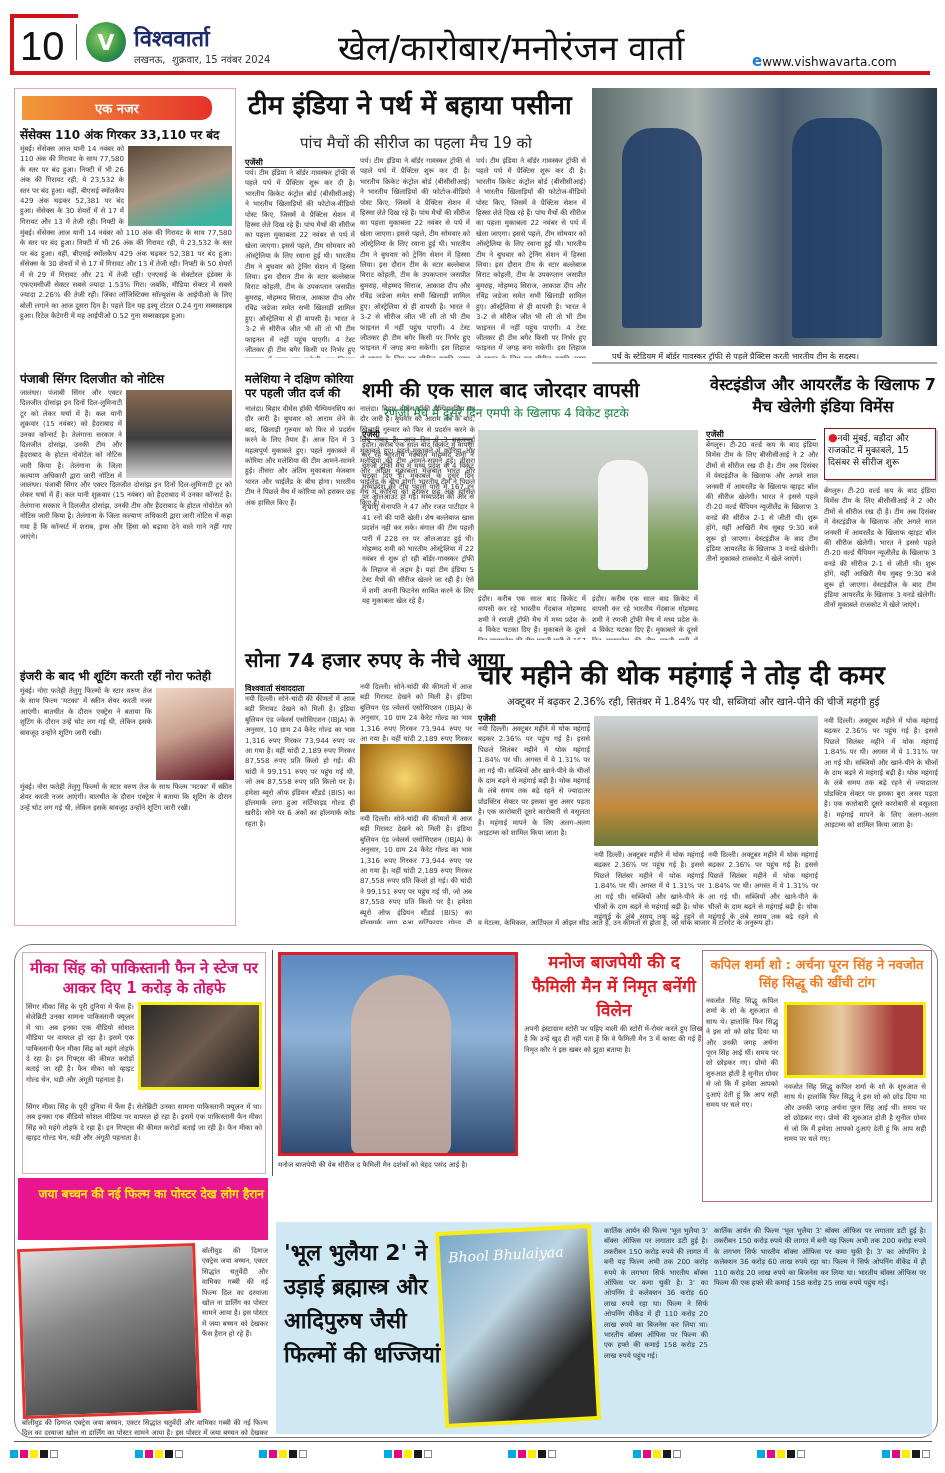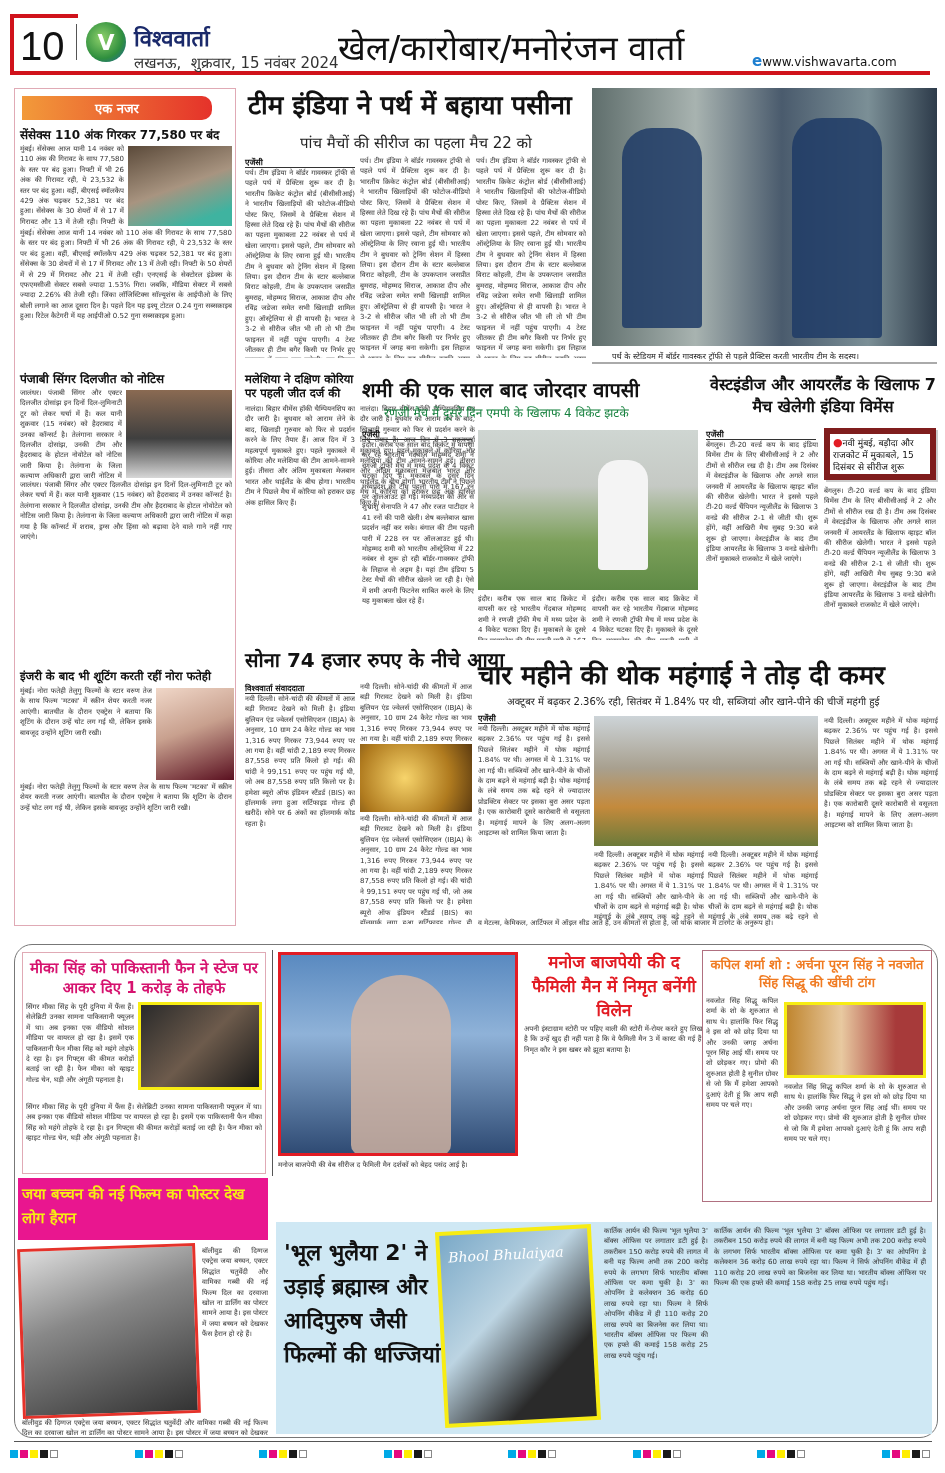--- a/index.html
+++ b/index.html
@@ -5,21 +5,21 @@
 *{box-sizing:border-box;margin:0;padding:0}
 body{width:945px;height:1473px;background:#fff;font-family:"DejaVu Sans",sans-serif;color:#111;position:relative;overflow:hidden}
 .abs{position:absolute}
 .hdr-red-top{left:10px;top:14px;width:68px;height:4px;background:#d0121b}
 .hdr-red-left{left:10px;top:14px;width:4px;height:60px;background:#d0121b}
 .hdr-red-bottom{left:10px;top:71px;width:920px;height:4px;background:#d0121b}
 .page-num{left:20px;top:24px;font-size:40px;font-family:Liberation Sans, sans-serif;color:#111}
 .hdr-sep{left:76px;top:24px;width:1px;height:36px;background:#555}
 .logo{left:86px;top:22px;width:40px;height:40px;border-radius:50%;background:radial-gradient(circle at 40% 40%,#8fd16b,#2f8f3e 60%,#1e5fa6);display:flex;align-items:center;justify-content:center;color:#fff;font-weight:bold;font-size:22px}
 .brand{left:134px;top:22px;font-size:22px;font-weight:bold;color:#1b2a6b}
-.dateline{left:134px;top:52px;font-size:15px;color:#333}
+.dateline{left:134px;top:52px;font-size:10px;color:#333}
 .section-title{left:338px;top:24px;font-size:34px;color:#111}
 .web{left:752px;top:52px;font-size:12px;color:#111}
 .web .e{color:#1e7fd0;font-weight:bold;font-size:15px}
 .col-text{font-size:7px;line-height:10.4px;color:#333;text-align:justify;overflow:hidden}
 .box{border:1px solid #e0aab5}
 .h-black{font-weight:bold;color:#111}
 .photo{background:#888;overflow:hidden}
 .cap{font-size:8px;color:#222}
 .ek-najar{left:22px;top:96px;width:190px;height:24px;background:linear-gradient(90deg,#f29a3a,#e5322a);border-radius:0 10px 10px 0;color:#fff;font-weight:bold;font-size:13px;display:flex;align-items:center;justify-content:center}
 .cmyk{display:flex;gap:2px;align-items:center}
@@ -39,37 +39,37 @@
 <div class="abs hdr-sep"></div>
 <div class="abs logo">V</div>
 <div class="abs brand">विश्ववार्ता</div>
 <div class="abs dateline"><span>लखनऊ,</span>&nbsp;&nbsp;<span>शुक्रवार, 15 नवंबर 2024</span></div>
 <div class="abs section-title">खेल/कारोबार/मनोरंजन वार्ता</div>
 <div class="abs web"><span class="e">e</span><span>www.vishwavarta.com</span></div>
 
 <div class="abs box" style="left:14px;top:88px;width:222px;height:838px;"></div>
 <div class="abs ek-najar">एक नजर</div>
 
-<div class="abs h-black" style="left:20px;top:126px;width:212px;font-size:12px;">सेंसेक्स 110 अंक गिरकर 77,580 पर बंद</div>
+<div class="abs h-black" style="left:20px;top:126px;width:212px;font-size:12px;">सेंसेक्स 110 अंक गिरकर 33,110 पर बंद</div>
 <div class="abs photo" style="left:128px;top:146px;width:104px;height:80px;background:linear-gradient(160deg,#5b4a3a,#a89480 50%,#3fb3a0 85%)"></div>
 <div class="abs col-text" style="left:20px;top:144px;width:104px;height:84px;">मुंबई। सेंसेक्स आज यानी 14 नवंबर को 110 अंक की गिरावट के साथ 77,580 के स्तर पर बंद हुआ। निफ्टी में भी 26 अंक की गिरावट रही, ये 23,532 के स्तर पर बंद हुआ। वहीं, बीएसई स्मॉलकैप 429 अंक चढ़कर 52,381 पर बंद हुआ। सेंसेक्स के 30 शेयरों में से 17 में गिरावट और 13 में तेजी रही। निफ्टी के 50 शेयरों में से 29 में गिरावट और 21 में तेजी रही। एनएसई के सेक्टोरल इंडेक्स के एफएमसीजी सेक्टर सबसे ज्यादा 1.53% गिरा। जबकि, मीडिया सेक्टर में सबसे ज्यादा 2.26% की तेजी रही। जिंका लॉजिस्टिक्स सॉल्यूशंस के आईपीओ के लिए बोली लगाने का आज दूसरा दिन है। पहले दिन यह इश्यू टोटल 0.24 गुना सब्सक्राइब हुआ। रिटेल कैटेगरी में यह आईपीओ 0.52 गुना सब्सक्राइब हुआ।</div>
 <div class="abs col-text" style="left:20px;top:228px;width:212px;height:134px;">मुंबई। सेंसेक्स आज यानी 14 नवंबर को 110 अंक की गिरावट के साथ 77,580 के स्तर पर बंद हुआ। निफ्टी में भी 26 अंक की गिरावट रही, ये 23,532 के स्तर पर बंद हुआ। वहीं, बीएसई स्मॉलकैप 429 अंक चढ़कर 52,381 पर बंद हुआ। सेंसेक्स के 30 शेयरों में से 17 में गिरावट और 13 में तेजी रही। निफ्टी के 50 शेयरों में से 29 में गिरावट और 21 में तेजी रही। एनएसई के सेक्टोरल इंडेक्स के एफएमसीजी सेक्टर सबसे ज्यादा 1.53% गिरा। जबकि, मीडिया सेक्टर में सबसे ज्यादा 2.26% की तेजी रही। जिंका लॉजिस्टिक्स सॉल्यूशंस के आईपीओ के लिए बोली लगाने का आज दूसरा दिन है। पहले दिन यह इश्यू टोटल 0.24 गुना सब्सक्राइब हुआ। रिटेल कैटेगरी में यह आईपीओ 0.52 गुना सब्सक्राइब हुआ।</div>
 
 <div class="abs h-black" style="left:20px;top:370px;width:212px;font-size:12px;">पंजाबी सिंगर दिलजीत को नोटिस</div>
 <div class="abs photo" style="left:126px;top:390px;width:106px;height:88px;background:linear-gradient(180deg,#8a6a52,#3f3f3f 55%,#d7d7d7)"></div>
 <div class="abs col-text" style="left:20px;top:388px;width:102px;height:92px;">जालंधर। पंजाबी सिंगर और एक्टर दिलजीत दोसांझ इन दिनों दिल-लुमिनाटी टूर को लेकर चर्चा में हैं। कल यानी शुक्रवार (15 नवंबर) को हैदराबाद में उनका कॉन्सर्ट है। तेलंगाना सरकार ने दिलजीत दोसांझ, उनकी टीम और हैदराबाद के होटल नोवोटेल को नोटिस जारी किया है। तेलंगाना के जिला कल्याण अधिकारी द्वारा जारी नोटिस में कहा गया है कि कॉन्सर्ट में शराब, ड्रग्स और हिंसा को बढ़ावा देने वाले गाने नहीं गाए जाएंगे।</div>
 <div class="abs col-text" style="left:20px;top:480px;width:212px;height:182px;">जालंधर। पंजाबी सिंगर और एक्टर दिलजीत दोसांझ इन दिनों दिल-लुमिनाटी टूर को लेकर चर्चा में हैं। कल यानी शुक्रवार (15 नवंबर) को हैदराबाद में उनका कॉन्सर्ट है। तेलंगाना सरकार ने दिलजीत दोसांझ, उनकी टीम और हैदराबाद के होटल नोवोटेल को नोटिस जारी किया है। तेलंगाना के जिला कल्याण अधिकारी द्वारा जारी नोटिस में कहा गया है कि कॉन्सर्ट में शराब, ड्रग्स और हिंसा को बढ़ावा देने वाले गाने नहीं गाए जाएंगे।</div>
 
 <div class="abs h-black" style="left:20px;top:668px;width:212px;font-size:11.5px;">इंजरी के बाद भी शूटिंग करती रहीं नोरा फतेही</div>
 <div class="abs photo" style="left:156px;top:688px;width:78px;height:92px;background:linear-gradient(160deg,#f0d7c8,#c8a08e 45%,#5a1020)"></div>
 <div class="abs col-text" style="left:20px;top:686px;width:132px;height:96px;">मुंबई। नोरा फतेही तेलुगु फिल्मों के स्टार वरुण तेज के साथ फिल्म 'मटका' में स्क्रीन शेयर करती नजर आएंगी। बातचीत के दौरान एक्ट्रेस ने बताया कि शूटिंग के दौरान उन्हें चोट लग गई थी, लेकिन इसके बावजूद उन्होंने शूटिंग जारी रखी।</div>
 <div class="abs col-text" style="left:20px;top:782px;width:212px;height:140px;">मुंबई। नोरा फतेही तेलुगु फिल्मों के स्टार वरुण तेज के साथ फिल्म 'मटका' में स्क्रीन शेयर करती नजर आएंगी। बातचीत के दौरान एक्ट्रेस ने बताया कि शूटिंग के दौरान उन्हें चोट लग गई थी, लेकिन इसके बावजूद उन्होंने शूटिंग जारी रखी।</div>
 
 <div class="abs h-black" style="left:248px;top:86px;width:345px;font-size:26px;white-space:nowrap;">टीम इंडिया ने पर्थ में बहाया पसीना</div>
-<div class="abs" style="left:300px;top:132px;font-size:15px;color:#222;white-space:nowrap;">पांच मैचों की सीरीज का पहला मैच 22 को</div>
+<div class="abs" style="left:300px;top:132px;font-size:15px;color:#222;white-space:nowrap;">पांच मैचों की सीरीज का पहला मैच 19 को</div>
 <div class="abs" style="left:245px;top:156px;font-size:8px;font-weight:bold;border-bottom:1px solid #333;width:110px">एजेंसी</div>
 <div class="abs col-text" style="left:245px;top:168px;width:110px;height:190px;">पर्थ। टीम इंडिया ने बॉर्डर गावस्कर ट्रॉफी से पहले पर्थ में प्रैक्टिस शुरू कर दी है। भारतीय क्रिकेट कंट्रोल बोर्ड (बीसीसीआई) ने भारतीय खिलाड़ियों की फोटोज-वीडियो पोस्ट किए, जिसमें वे प्रैक्टिस सेशन में हिस्सा लेते दिख रहे हैं। पांच मैचों की सीरीज का पहला मुकाबला 22 नवंबर से पर्थ में खेला जाएगा। इससे पहले, टीम सोमवार को ऑस्ट्रेलिया के लिए रवाना हुई थी। भारतीय टीम ने बुधवार को ट्रेनिंग सेशन में हिस्सा लिया। इस दौरान टीम के स्टार बल्लेबाज विराट कोहली, टीम के उपकप्तान जसप्रीत बुमराह, मोहम्मद सिराज, आकाश दीप और रविंद्र जडेजा समेत सभी खिलाड़ी शामिल हुए। ऑस्ट्रेलिया से ही वापसी है। भारत ने 3-2 से सीरीज जीत भी ली तो भी टीम फाइनल में नहीं पहुंच पाएगी। 4 टेस्ट जीतकर ही टीम बगैर किसी पर निर्भर हुए फाइनल में जगह बना सकेगी। इस लिहाज से भारत के लिए यह सीरीज काफी अहम है। ऑस्ट्रेलियाई टीम भारत को पिछली 4 सीरीज से हरा नहीं पाई है। टीम की पिछली जीत 2014-15 के सीजन में मिली थी।</div>
 <div class="abs col-text" style="left:360px;top:156px;width:110px;height:202px;">पर्थ। टीम इंडिया ने बॉर्डर गावस्कर ट्रॉफी से पहले पर्थ में प्रैक्टिस शुरू कर दी है। भारतीय क्रिकेट कंट्रोल बोर्ड (बीसीसीआई) ने भारतीय खिलाड़ियों की फोटोज-वीडियो पोस्ट किए, जिसमें वे प्रैक्टिस सेशन में हिस्सा लेते दिख रहे हैं। पांच मैचों की सीरीज का पहला मुकाबला 22 नवंबर से पर्थ में खेला जाएगा। इससे पहले, टीम सोमवार को ऑस्ट्रेलिया के लिए रवाना हुई थी। भारतीय टीम ने बुधवार को ट्रेनिंग सेशन में हिस्सा लिया। इस दौरान टीम के स्टार बल्लेबाज विराट कोहली, टीम के उपकप्तान जसप्रीत बुमराह, मोहम्मद सिराज, आकाश दीप और रविंद्र जडेजा समेत सभी खिलाड़ी शामिल हुए। ऑस्ट्रेलिया से ही वापसी है। भारत ने 3-2 से सीरीज जीत भी ली तो भी टीम फाइनल में नहीं पहुंच पाएगी। 4 टेस्ट जीतकर ही टीम बगैर किसी पर निर्भर हुए फाइनल में जगह बना सकेगी। इस लिहाज से भारत के लिए यह सीरीज काफी अहम है। ऑस्ट्रेलियाई टीम भारत को पिछली 4 सीरीज से हरा नहीं पाई है। टीम की पिछली जीत 2014-15 के सीजन में मिली थी।</div>
 <div class="abs col-text" style="left:476px;top:156px;width:110px;height:202px;">पर्थ। टीम इंडिया ने बॉर्डर गावस्कर ट्रॉफी से पहले पर्थ में प्रैक्टिस शुरू कर दी है। भारतीय क्रिकेट कंट्रोल बोर्ड (बीसीसीआई) ने भारतीय खिलाड़ियों की फोटोज-वीडियो पोस्ट किए, जिसमें वे प्रैक्टिस सेशन में हिस्सा लेते दिख रहे हैं। पांच मैचों की सीरीज का पहला मुकाबला 22 नवंबर से पर्थ में खेला जाएगा। इससे पहले, टीम सोमवार को ऑस्ट्रेलिया के लिए रवाना हुई थी। भारतीय टीम ने बुधवार को ट्रेनिंग सेशन में हिस्सा लिया। इस दौरान टीम के स्टार बल्लेबाज विराट कोहली, टीम के उपकप्तान जसप्रीत बुमराह, मोहम्मद सिराज, आकाश दीप और रविंद्र जडेजा समेत सभी खिलाड़ी शामिल हुए। ऑस्ट्रेलिया से ही वापसी है। भारत ने 3-2 से सीरीज जीत भी ली तो भी टीम फाइनल में नहीं पहुंच पाएगी। 4 टेस्ट जीतकर ही टीम बगैर किसी पर निर्भर हुए फाइनल में जगह बना सकेगी। इस लिहाज से भारत के लिए यह सीरीज काफी अहम है। ऑस्ट्रेलियाई टीम भारत को पिछली 4 सीरीज से हरा नहीं पाई है। टीम की पिछली जीत 2014-15 के सीजन में मिली थी।</div>
 <div class="abs photo" style="left:592px;top:88px;width:345px;height:258px;background:linear-gradient(90deg,#5f6e6c 0%,#a8b3b0 30%,#4a5b6d 55%,#7b8f96 80%,#2d3b4a 100%)">
   <div style="position:absolute;left:30px;top:40px;width:80px;height:200px;background:#1e3b66;border-radius:30px 30px 4px 4px;opacity:.85"></div>
   <div style="position:absolute;left:200px;top:30px;width:90px;height:220px;background:#1e3b66;border-radius:30px 30px 4px 4px;opacity:.85"></div>
 </div>
 <div class="abs cap" style="left:612px;top:350px;width:345px;">पर्थ के स्टेडियम में बॉर्डर गावस्कर ट्रॉफी से पहले प्रैक्टिस करती भारतीय टीम के सदस्य।</div>
 <div class="abs rule" style="left:592px;top:362px;width:345px;height:2px;background:#aaa"></div>
@@ -84,21 +84,21 @@
 <div class="abs col-text" style="left:362px;top:440px;width:112px;height:200px;">इंदौर। करीब एक साल बाद क्रिकेट में वापसी कर रहे भारतीय गेंदबाज मोहम्मद शमी ने रणजी ट्रॉफी मैच में मध्य प्रदेश के 4 विकेट चटका दिए हैं। मुकाबले के दूसरे दिन मध्यप्रदेश की टीम पहली पारी में 167 रन पर ऑलआउट हो गई। मध्यप्रदेश की ओर से शुभ्रांशु सेनापति ने 47 और रजत पाटीदार ने 41 रनों की पारी खेली। शेष बल्लेबाज खास प्रदर्शन नहीं कर सके। बंगाल की टीम पहली पारी में 228 रन पर ऑलआउट हुई थी। मोहम्मद शमी को भारतीय ऑस्ट्रेलिया में 22 नवंबर से शुरू हो रही बॉर्डर-गावस्कर ट्रॉफी के लिहाज से अहम है। यहां टीम इंडिया 5 टेस्ट मैचों की सीरीज खेलने जा रही है। ऐसे में शमी अपनी फिटनेस साबित करने के लिए यह मुकाबला खेल रहे हैं।</div>
 <div class="abs photo" style="left:478px;top:430px;width:220px;height:160px;background:linear-gradient(180deg,#cfd6d2 0%,#c5c9c4 35%,#7ca05a 70%,#5e8a45 100%)">
   <div style="position:absolute;left:120px;top:30px;width:50px;height:110px;background:#f4f4f4;border-radius:20px 20px 4px 4px"></div>
 </div>
 <div class="abs col-text" style="left:478px;top:594px;width:108px;height:46px;">इंदौर। करीब एक साल बाद क्रिकेट में वापसी कर रहे भारतीय गेंदबाज मोहम्मद शमी ने रणजी ट्रॉफी मैच में मध्य प्रदेश के 4 विकेट चटका दिए हैं। मुकाबले के दूसरे दिन मध्यप्रदेश की टीम पहली पारी में 167 रन पर ऑलआउट हो गई। मध्यप्रदेश की ओर से शुभ्रांशु सेनापति ने 47 और रजत पाटीदार ने 41 रनों की पारी खेली। शेष बल्लेबाज खास प्रदर्शन नहीं कर सके। बंगाल की टीम पहली पारी में 228 रन पर ऑलआउट हुई थी। मोहम्मद शमी को भारतीय ऑस्ट्रेलिया में 22 नवंबर से शुरू हो रही बॉर्डर-गावस्कर ट्रॉफी के लिहाज से अहम है। यहां टीम इंडिया 5 टेस्ट मैचों की सीरीज खेलने जा रही है। ऐसे में शमी अपनी फिटनेस साबित करने के लिए यह मुकाबला खेल रहे हैं।</div>
 <div class="abs col-text" style="left:592px;top:594px;width:106px;height:46px;">इंदौर। करीब एक साल बाद क्रिकेट में वापसी कर रहे भारतीय गेंदबाज मोहम्मद शमी ने रणजी ट्रॉफी मैच में मध्य प्रदेश के 4 विकेट चटका दिए हैं। मुकाबले के दूसरे दिन मध्यप्रदेश की टीम पहली पारी में 167 रन पर ऑलआउट हो गई। मध्यप्रदेश की ओर से शुभ्रांशु सेनापति ने 47 और रजत पाटीदार ने 41 रनों की पारी खेली। शेष बल्लेबाज खास प्रदर्शन नहीं कर सके। बंगाल की टीम पहली पारी में 228 रन पर ऑलआउट हुई थी। मोहम्मद शमी को भारतीय ऑस्ट्रेलिया में 22 नवंबर से शुरू हो रही बॉर्डर-गावस्कर ट्रॉफी के लिहाज से अहम है। यहां टीम इंडिया 5 टेस्ट मैचों की सीरीज खेलने जा रही है। ऐसे में शमी अपनी फिटनेस साबित करने के लिए यह मुकाबला खेल रहे हैं।</div>
 
 <div class="abs h-black" style="left:706px;top:374px;width:234px;font-size:16px;line-height:22px;text-align:center;">वेस्टइंडीज और आयरलैंड के खिलाफ 7 मैच खेलेगी इंडिया विमेंस</div>
 <div class="abs" style="left:706px;top:428px;font-size:8px;font-weight:bold;border-bottom:1px solid #333;width:110px">एजेंसी</div>
 <div class="abs col-text" style="left:706px;top:440px;width:112px;height:210px;">बेंगलुरु। टी-20 वर्ल्ड कप के बाद इंडिया विमेंस टीम के लिए बीसीसीआई ने 2 और टीमों से सीरीज रख दी है। टीम अब दिसंबर में वेस्टइंडीज के खिलाफ और अगले साल जनवरी में आयरलैंड के खिलाफ व्हाइट बॉल की सीरीज खेलेगी। भारत ने इससे पहले टी-20 वर्ल्ड चैंपियन न्यूजीलैंड के खिलाफ 3 वनडे की सीरीज 2-1 से जीती थी। शुरू होंगे, वहीं आखिरी मैच सुबह 9:30 बजे शुरू हो जाएगा। वेस्टइंडीज के बाद टीम इंडिया आयरलैंड के खिलाफ 3 वनडे खेलेगी। तीनों मुकाबले राजकोट में खेले जाएंगे।</div>
-<div class="abs" style="left:824px;top:428px;width:112px;height:52px;border:6px solid #7f1d1d;box-shadow:2px 2px 0 #ccc;padding:3px;font-size:9px;line-height:12px;">
+<div class="abs" style="left:824px;top:428px;width:112px;height:52px;border:1px solid #7f1d1d;box-shadow:2px 2px 0 #ccc;padding:3px;font-size:9px;line-height:12px;">
   <span style="color:#e21c24;font-size:11px">●</span><span>नवी मुंबई, बड़ौदा और राजकोट में मुकाबले, 15 दिसंबर से सीरीज शुरू</span>
 </div>
 <div class="abs col-text" style="left:824px;top:486px;width:112px;height:164px;">बेंगलुरु। टी-20 वर्ल्ड कप के बाद इंडिया विमेंस टीम के लिए बीसीसीआई ने 2 और टीमों से सीरीज रख दी है। टीम अब दिसंबर में वेस्टइंडीज के खिलाफ और अगले साल जनवरी में आयरलैंड के खिलाफ व्हाइट बॉल की सीरीज खेलेगी। भारत ने इससे पहले टी-20 वर्ल्ड चैंपियन न्यूजीलैंड के खिलाफ 3 वनडे की सीरीज 2-1 से जीती थी। शुरू होंगे, वहीं आखिरी मैच सुबह 9:30 बजे शुरू हो जाएगा। वेस्टइंडीज के बाद टीम इंडिया आयरलैंड के खिलाफ 3 वनडे खेलेगी। तीनों मुकाबले राजकोट में खेले जाएंगे।</div>
 
 <div class="abs h-black" style="left:245px;top:646px;width:235px;font-size:20px;white-space:nowrap;">सोना 74 हजार रुपए के नीचे आया</div>
 <div class="abs" style="left:245px;top:682px;font-size:8px;font-weight:bold;border-bottom:1px solid #333;width:110px">विश्ववार्ता संवाददाता</div>
 <div class="abs col-text" style="left:245px;top:694px;width:110px;height:230px;">नयी दिल्ली। सोने-चांदी की कीमतों में आज बड़ी गिरावट देखने को मिली है। इंडिया बुलियन एंड ज्वेलर्स एसोसिएशन (IBJA) के अनुसार, 10 ग्राम 24 कैरेट गोल्ड का भाव 1,316 रुपए गिरकर 73,944 रुपए पर आ गया है। वहीं चांदी 2,189 रुपए गिरकर 87,558 रुपए प्रति किलो हो गई। की चांदी ने 99,151 रुपए पर पहुंच गई थी, जो अब 87,558 रुपए प्रति किलो पर है। हमेशा ब्यूरो ऑफ इंडियन स्टैंडर्ड (BIS) का हॉलमार्क लगा हुआ सर्टिफाइड गोल्ड ही खरीदें। सोने पर 6 अंकों का हॉलमार्क कोड रहता है।</div>
 <div class="abs col-text" style="left:360px;top:682px;width:112px;height:60px;">नयी दिल्ली। सोने-चांदी की कीमतों में आज बड़ी गिरावट देखने को मिली है। इंडिया बुलियन एंड ज्वेलर्स एसोसिएशन (IBJA) के अनुसार, 10 ग्राम 24 कैरेट गोल्ड का भाव 1,316 रुपए गिरकर 73,944 रुपए पर आ गया है। वहीं चांदी 2,189 रुपए गिरकर 87,558 रुपए प्रति किलो हो गई। की चांदी ने 99,151 रुपए पर पहुंच गई थी, जो अब 87,558 रुपए प्रति किलो पर है। हमेशा ब्यूरो ऑफ इंडियन स्टैंडर्ड (BIS) का हॉलमार्क लगा हुआ सर्टिफाइड गोल्ड ही खरीदें। सोने पर 6 अंकों का हॉलमार्क कोड रहता है।</div>
 <div class="abs photo" style="left:360px;top:744px;width:112px;height:68px;background:radial-gradient(circle at 40% 50%,#f7d46b,#b07b1f 60%,#5b3a10)"></div>
 <div class="abs col-text" style="left:360px;top:814px;width:112px;height:110px;">नयी दिल्ली। सोने-चांदी की कीमतों में आज बड़ी गिरावट देखने को मिली है। इंडिया बुलियन एंड ज्वेलर्स एसोसिएशन (IBJA) के अनुसार, 10 ग्राम 24 कैरेट गोल्ड का भाव 1,316 रुपए गिरकर 73,944 रुपए पर आ गया है। वहीं चांदी 2,189 रुपए गिरकर 87,558 रुपए प्रति किलो हो गई। की चांदी ने 99,151 रुपए पर पहुंच गई थी, जो अब 87,558 रुपए प्रति किलो पर है। हमेशा ब्यूरो ऑफ इंडियन स्टैंडर्ड (BIS) का हॉलमार्क लगा हुआ सर्टिफाइड गोल्ड ही खरीदें। सोने पर 6 अंकों का हॉलमार्क कोड रहता है।</div>
@@ -133,21 +133,21 @@
 
 <div class="abs" style="left:702px;top:950px;width:230px;height:252px;border:1px solid #b07080;background:#fff"></div>
 <div class="abs hl-orange" style="left:706px;top:956px;width:222px;font-size:13px;font-weight:bold;line-height:18px;text-align:center;">कपिल शर्मा शो : अर्चना पूरन सिंह ने नवजोत सिंह सिद्धू की खींची टांग</div>
 <div class="abs col-text" style="left:706px;top:996px;width:72px;height:200px;">नवजोत सिंह सिद्धू कपिल शर्मा के शो के शुरुआत से साथ थे। हालांकि फिर सिद्धू ने इस शो को छोड़ दिया था और उनकी जगह अर्चना पूरन सिंह आई थीं। समय पर शो छोड़कर गए। प्रोमो की शुरुआत होती है सुनील ग्रोवर से जो कि मैं हमेशा आपको दुआएं देती हूं कि आप सही समय पर चले गए।</div>
 <div class="abs photo" style="left:784px;top:1002px;width:142px;height:76px;background:#f7ec13;padding:3px">
   <div style="width:100%;height:100%;background:linear-gradient(90deg,#c0862f,#e8c9a0 40%,#a73a3a 80%)"></div>
 </div>
 <div class="abs col-text" style="left:784px;top:1082px;width:142px;height:114px;">नवजोत सिंह सिद्धू कपिल शर्मा के शो के शुरुआत से साथ थे। हालांकि फिर सिद्धू ने इस शो को छोड़ दिया था और उनकी जगह अर्चना पूरन सिंह आई थीं। समय पर शो छोड़कर गए। प्रोमो की शुरुआत होती है सुनील ग्रोवर से जो कि मैं हमेशा आपको दुआएं देती हूं कि आप सही समय पर चले गए।</div>
 
 <div class="abs" style="left:18px;top:1178px;width:250px;height:62px;background:#e9168f"></div>
-<div class="abs" style="left:22px;top:1182px;width:242px;font-size:15px;font-weight:bold;line-height:24px;text-align:left;color:#f7ec13;">जया बच्चन की नई फिल्म का पोस्टर देख लोग हैरान</div>
+<div class="abs" style="left:22px;top:1182px;width:242px;font-size:12px;font-weight:bold;line-height:24px;text-align:right;color:#f7ec13;">जया बच्चन की नई फिल्म का पोस्टर देख लोग हैरान</div>
 <div class="abs photo" style="left:20px;top:1246px;width:178px;height:170px;border:3px solid #e5322a;background:linear-gradient(160deg,#ddd 0%,#888 40%,#333 100%);transform:rotate(-2deg)"></div>
 <div class="abs col-text" style="left:202px;top:1246px;width:66px;height:120px;">बॉलीवुड की दिग्गज एक्ट्रेस जया बच्चन, एक्टर सिद्धांत चतुर्वेदी और वामिका गब्बी की नई फिल्म दिल का दरवाजा खोल ना डार्लिंग का पोस्टर सामने आया है। इस पोस्टर में जया बच्चन को देखकर फैंस हैरान हो रहे हैं।</div>
 <div class="abs col-text" style="left:22px;top:1418px;width:246px;height:18px;">बॉलीवुड की दिग्गज एक्ट्रेस जया बच्चन, एक्टर सिद्धांत चतुर्वेदी और वामिका गब्बी की नई फिल्म दिल का दरवाजा खोल ना डार्लिंग का पोस्टर सामने आया है। इस पोस्टर में जया बच्चन को देखकर फैंस हैरान हो रहे हैं।</div>
 
 <div class="abs" style="left:276px;top:1222px;width:656px;height:212px;background:#cfe8f4"></div>
 <div class="abs h-black" style="left:284px;top:1236px;width:170px;font-size:22px;line-height:34px;">'भूल भुलैया 2' ने उड़ाई ब्रह्मास्त्र और आदिपुरुष जैसी फिल्मों की धज्जियां</div>
 <div class="abs photo" style="left:440px;top:1228px;width:156px;height:196px;background:#f7ec13;padding:4px;transform:rotate(-3deg)">
   <div style="position:relative;width:100%;height:100%;background:linear-gradient(135deg,#7aa9c8,#bcd4e2 40%,#2a2a2a 75%)">
     <div style="position:absolute;left:8px;top:14px;color:#fff;font-style:italic;font-size:14px;font-family:'DejaVu Serif',serif">Bhool Bhulaiyaa</div>
   </div>

